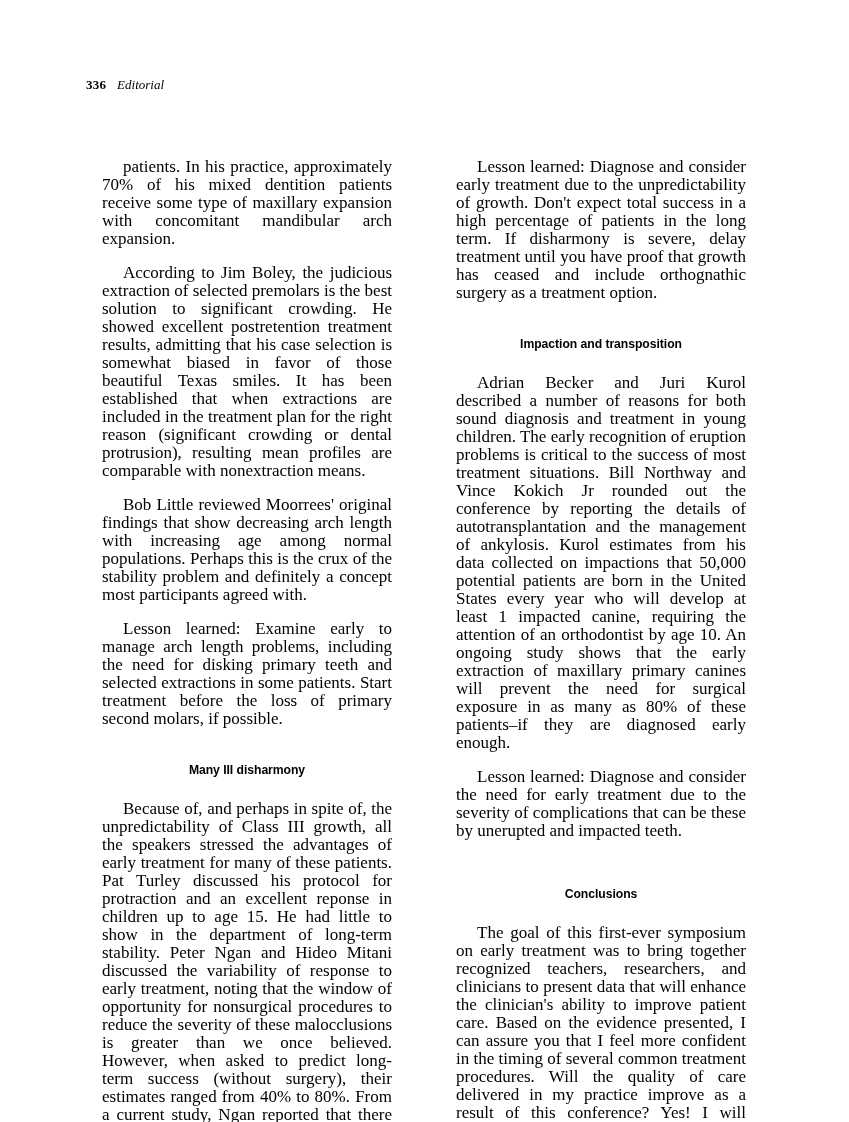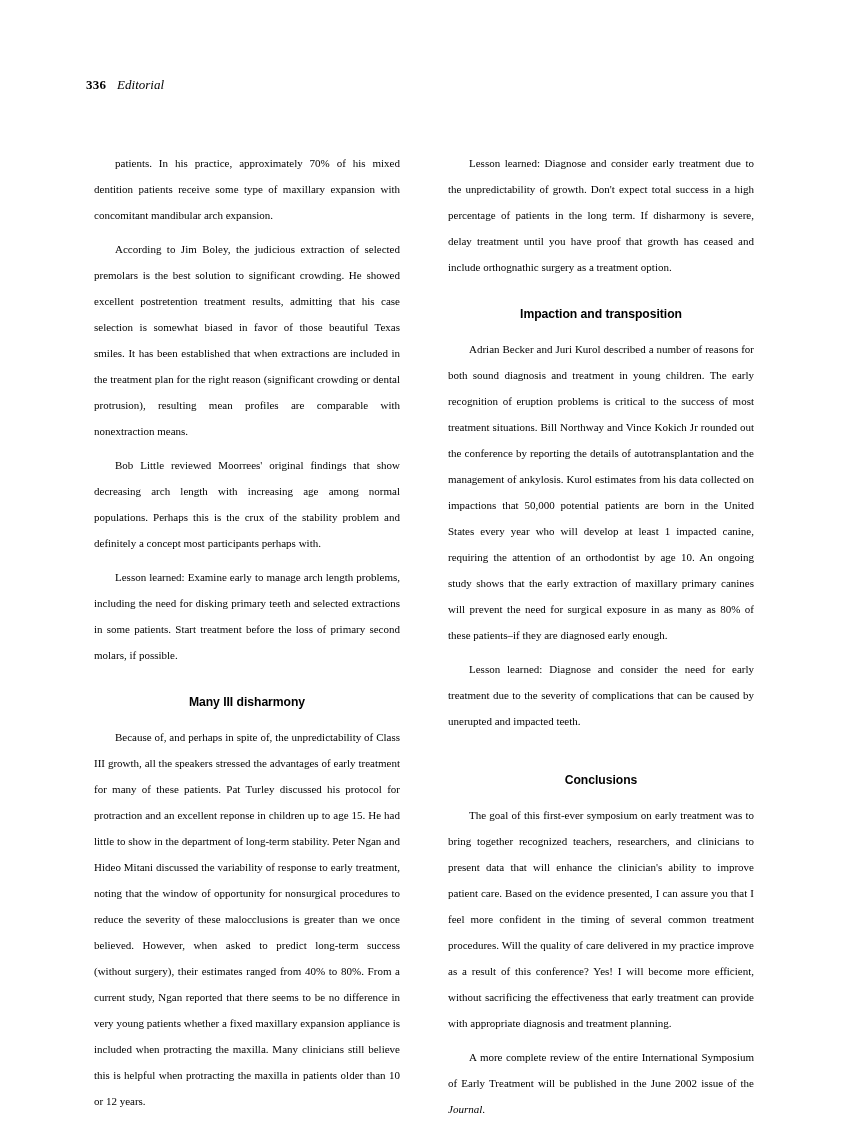--- a/index.html
+++ b/index.html
@@ -65,23 +65,23 @@
     top: 126px;
     width: 676px;
   }
   .col {
     width: 322px;
     float: left;
   }
   .col.left  { margin-right: 32px; }
 
   p.body {
-    margin: 8px;
-    font-size: 11px;
-    line-height: 26px;
+    margin: 16px;
+    font-size: 17px;
+    line-height: 18px;
     text-align: justify;
     text-indent: 21px;
     -webkit-hyphens: none;
     hyphens: none;
   }
 
   h3.subhead {
     margin: 0;
     font-family: "Liberation Sans", "DejaVu Sans", sans-serif;
     font-size: 12.2px;
@@ -105,35 +105,35 @@
     <div class="rh-left">
       <span class="rh-pageno">336</span><span class="rh-section">Editorial</span>
     </div>
   </div>
 
   <div class="columns">
 
     <div class="col left">
       <p class="body">patients. In his practice, approximately 70% of his mixed dentition patients receive some type of maxillary expansion with concomitant mandibular arch expansion.</p>
       <p class="body">According to Jim Boley, the judicious extraction of selected premolars is the best solution to significant crowding. He showed excellent postretention treatment results, admitting that his case selection is somewhat biased in favor of those beautiful Texas smiles. It has been established that when extractions are included in the treatment plan for the right reason (significant crowding or dental protrusion), resulting mean profiles are comparable with nonextraction means.</p>
-      <p class="body">Bob Little reviewed Moorrees' original findings that show decreasing arch length with increasing age among normal populations. Perhaps this is the crux of the stability problem and definitely a concept most participants perhaps with.</p>
+      <p class="body">Bob Little reviewed Moorrees' original findings that show decreasing arch length with increasing age among normal populations. Perhaps this is the crux of the stability problem and definitely a concept most participants agreed with.</p>
       <p class="body">Lesson learned: Examine early to manage arch length problems, including the need for disking primary teeth and selected extractions in some patients. Start treatment before the loss of primary second molars, if possible.</p>
       <div class="gap-before-head"></div>
       <h3 class="subhead">Many III disharmony</h3>
       <div class="gap-after-head"></div>
       <p class="body">Because of, and perhaps in spite of, the unpredictability of Class III growth, all the speakers stressed the advantages of early treatment for many of these patients. Pat Turley discussed his protocol for protraction and an excellent reponse in children up to age 15. He had little to show in the department of long-term stability. Peter Ngan and Hideo Mitani discussed the variability of response to early treatment, noting that the window of opportunity for nonsurgical procedures to reduce the severity of these malocclusions is greater than we once believed. However, when asked to predict long-term success (without surgery), their estimates ranged from 40% to 80%. From a current study, Ngan reported that there seems to be no difference in very young patients whether a fixed maxillary expansion appliance is included when protracting the maxilla. Many clinicians still believe this is helpful when protracting the maxilla in patients older than 10 or 12 years.</p>
     </div>
 
     <div class="col right">
       <p class="body">Lesson learned: Diagnose and consider early treatment due to the unpredictability of growth. Don't expect total success in a high percentage of patients in the long term. If disharmony is severe, delay treatment until you have proof that growth has ceased and include orthognathic surgery as a treatment option.</p>
       <div class="gap-before-head"></div>
       <h3 class="subhead">Impaction and transposition</h3>
       <div class="gap-after-head"></div>
       <p class="body">Adrian Becker and Juri Kurol described a number of reasons for both sound diagnosis and treatment in young children. The early recognition of eruption problems is critical to the success of most treatment situations. Bill Northway and Vince Kokich Jr rounded out the conference by reporting the details of autotransplantation and the management of ankylosis. Kurol estimates from his data collected on impactions that 50,000 potential patients are born in the United States every year who will develop at least 1 impacted canine, requiring the attention of an orthodontist by age 10. An ongoing study shows that the early extraction of maxillary primary canines will prevent the need for surgical exposure in as many as 80% of these patients–if they are diagnosed early enough.</p>
-      <p class="body">Lesson learned: Diagnose and consider the need for early treatment due to the severity of complications that can be caused by unerupted and impacted teeth.</p>
+      <p class="body">Lesson learned: Diagnose and consider the need for early treatment due to the severity of complications that can be these by unerupted and impacted teeth.</p>
       <div class="gap-big-before-head"></div>
       <h3 class="subhead">Conclusions</h3>
       <div class="gap-after-head"></div>
       <p class="body">The goal of this first-ever symposium on early treatment was to bring together recognized teachers, researchers, and clinicians to present data that will enhance the clinician's ability to improve patient care. Based on the evidence presented, I can assure you that I feel more confident in the timing of several common treatment procedures. Will the quality of care delivered in my practice improve as a result of this conference? Yes! I will become more efficient, without sacrificing the effectiveness that early treatment can provide with appropriate diagnosis and treatment planning.</p>
       <p class="body"><span>A more complete review of the entire International Symposium of Early Treatment will be published in the June 2002 issue of the </span><i class="ital">Journal</i><span>.</span></p>
     </div>
 
   </div>
 </div>
 

